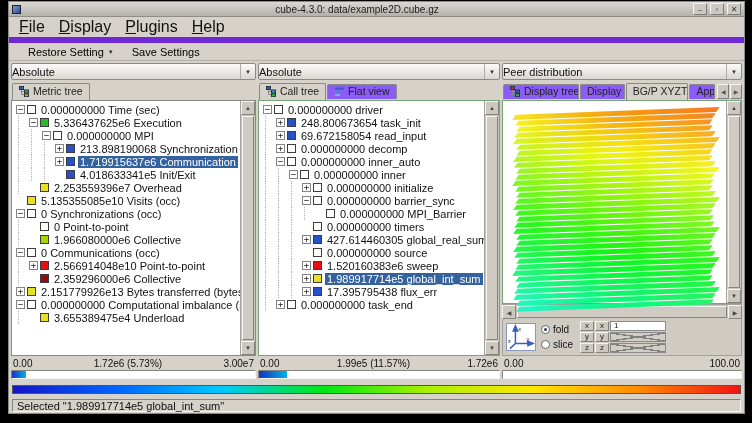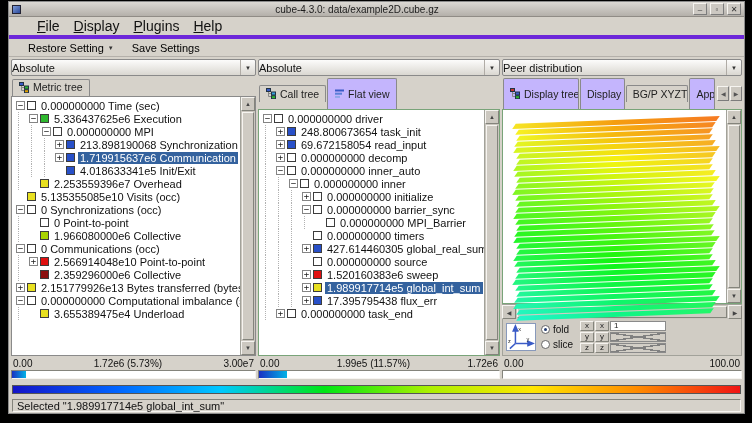--- a/index.html
+++ b/index.html
@@ -10,22 +10,22 @@
 
   
   .titlebar { flex:0 0 15px; display:flex; align-items:center; gap:3px; padding:0 3px;
               background:linear-gradient(#dcd9d4,#b4b0aa); border-bottom:1px solid #908c86; }
   .w-icon { width:9px; height:9px; background:linear-gradient(135deg,#7e9bd8,#2c4a9a); border:1px solid #223; }
   .title { flex:1; text-align:center; font-size:10px; color:#1c1c1c; }
   .tb-btn { width:14px; height:12px; font-size:8px; line-height:11px; text-align:center; color:#333;
             background:#ccc8c2; border:1px solid; border-color:#f6f4f0 #7c7c7c #7c7c7c #f6f4f0; }
 
   
-  .menubar { flex:0 0 17px; display:flex; align-items:center; font-size:14px; padding-left:21px;
-             border-bottom:4px solid #6d28d9; }
+  .menubar { flex:0 0 17px; display:flex; align-items:center; font-size:16px; padding-left:3px;
+             border-bottom:6px solid #6d28d9; }
   .menu-item { display:inline-block; padding:1px 7px; color:#111; }
   .menu-item::first-letter { text-decoration:underline; }
   .toolbar { flex:0 0 18px; display:flex; align-items:center; gap:4px; font-size:11px; padding-left:12px;
              border-bottom:1px solid #b4b0aa; }
   .tool-btn { display:flex; align-items:center; gap:4px; padding:1px 6px; border:1px solid transparent; }
   .mini-arrow { font-size:6px; color:#333; }
 
   
   .main { flex:1; min-height:0; display:flex; gap:2px; padding:2px; }
   .col { display:flex; flex-direction:column; min-width:0; }
@@ -33,22 +33,22 @@
   .col-call   { flex:0 0 242px; }
   .col-system { flex:1; }
 
   .combo { flex:0 0 17px; display:flex; align-items:center; margin-bottom:2px; 
            font-size:11px; color:#111; border:1px solid #8a8a8a; border-radius:2px;
            background:linear-gradient(#fcfcfb,#dad7d1); }
   .combo-arrow { margin-left:auto; width:15px; align-self:stretch; display:flex; align-items:center;
                  justify-content:center; border-left:1px solid #b0aca6; font-size:6px; color:#333; }
 
   .tabbar { flex:0 0 18px; display:flex; align-items:center; gap:1px; padding-left:1px; }
-  .tab { display:flex; align-items:center; gap:3px; height:31px; padding:1px 6px 2px; font-size:10.5px;
-         background:#c4b5fd; border:1px solid #8a8a8a; border-bottom:none; border-radius:2px 2px 0 0; color:#222;
+  .tab { display:flex; align-items:center; gap:3px; height:15px; padding:1px 6px 2px; font-size:10.5px;
+         background:#8b5cf6; border:1px solid #8a8a8a; border-bottom:none; border-radius:2px 2px 0 0; color:#222;
          white-space:nowrap; overflow:hidden; }
   .tab.active { background:#d6d2ca; height:17px; }
   .tab.clipped { max-width:26px; }
   .tabspacer { flex:1; }
   .tab-scroll { width:13px; height:15px; font-size:6px; line-height:14px; text-align:center; color:#555;
                 background:#ccc8c0; border:1px solid; border-color:#f6f4f0 #7c7c7c #7c7c7c #f6f4f0; }
   .tabicon { flex:0 0 11px; }
 
   .panel { flex:1; min-height:0; display:flex; background:#fff; border:1px solid #8a8a8a; }
   .panel.greenframe { border-color:#79a479; }

